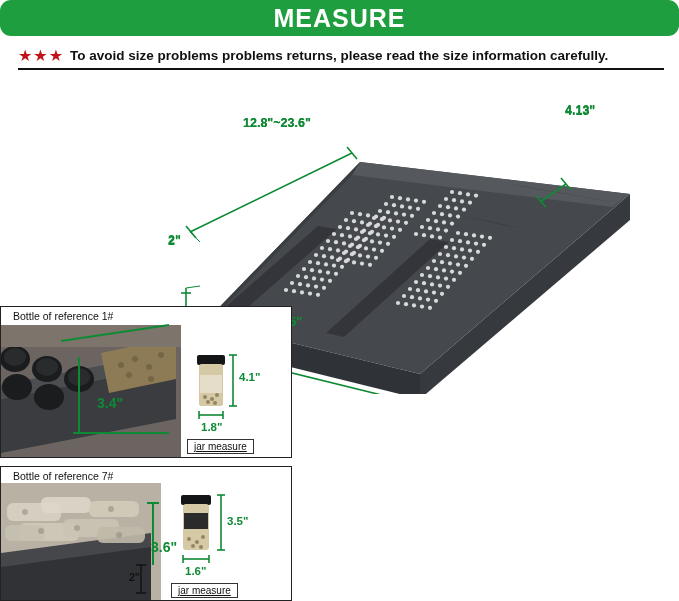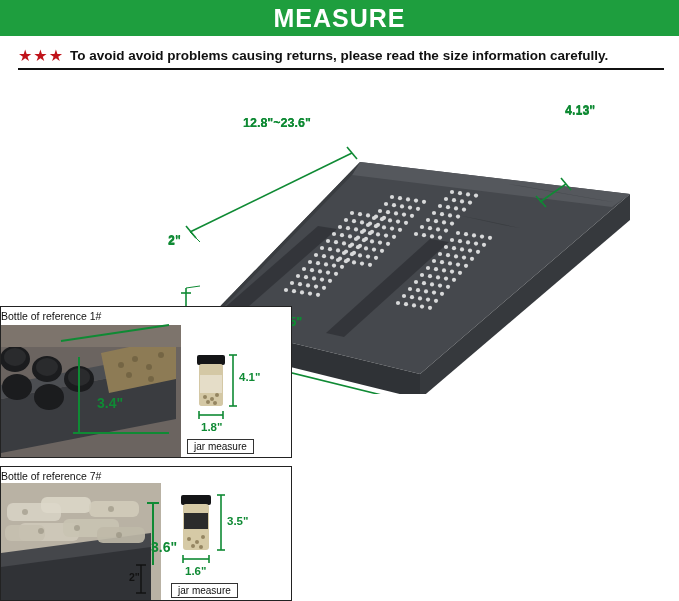--- a/index.html
+++ b/index.html
@@ -22,20 +22,21 @@
   .header-bar {
     position: absolute;
     left: 0;
     top: 0;
     width: 679px;
     height: 36px;
     background: #1e9e3e;
     display: flex;
     align-items: center;
     justify-content: center;
+    border-radius: 11px;
   }
   .header-title {
     color: #ffffff;
     font-size: 25px;
     font-weight: bold;
     letter-spacing: 1px;
   }
 
   .notice-row {
     position: absolute;
@@ -95,39 +96,40 @@
     height: 152px;
   }
   .ref-box-2 {
     left: 0px;
     top: 466px;
     width: 292px;
     height: 135px;
   }
   .ref-caption {
     position: absolute;
-    left: 0;
+    left: 12px;
     top: 3px;
     font-size: 10.5px;
     color: #111111;
     z-index: 5;
   }
   .ref-photo {
     position: absolute;
     left: 0;
     top: 0;
   }
   .jar-caption {
     position: absolute;
     border: 1px solid #333333;
     background: #ffffff;
     font-size: 10px;
     color: #111111;
     padding: 1px 6px;
     white-space: nowrap;
+    text-decoration: underline;
   }
   .tiny-dim {
     position: absolute;
     color: #0f8a34;
     font-size: 11.5px;
     font-weight: bold;
     white-space: nowrap;
   }
   .tiny-dim.black {
     color: #111111;
@@ -139,21 +141,21 @@
 <body>
 
 <div class="page">
 
   <div class="header-bar">
     <span class="header-title">MEASURE</span>
   </div>
 
   <div class="notice-row">
     <span class="stars">★★★</span>
-    <span class="notice-text">To avoid avoid problems causing returns, please read the size information carefully.</span>
+    <span class="notice-text">To avoid size problems problems returns, please read the size information carefully.</span>
   </div>
 
   <div class="main-figure">
     <svg width="679" height="320" viewBox="0 0 679 320">
 
       <polygon points="360,88 630,120 420,300 205,248" fill="#45484d"></polygon>
 
       <polygon points="205,248 420,300 420,325 205,272" fill="#2f3236"></polygon>
 
       <polygon points="420,300 630,120 630,146 420,325" fill="#36393d"></polygon>

